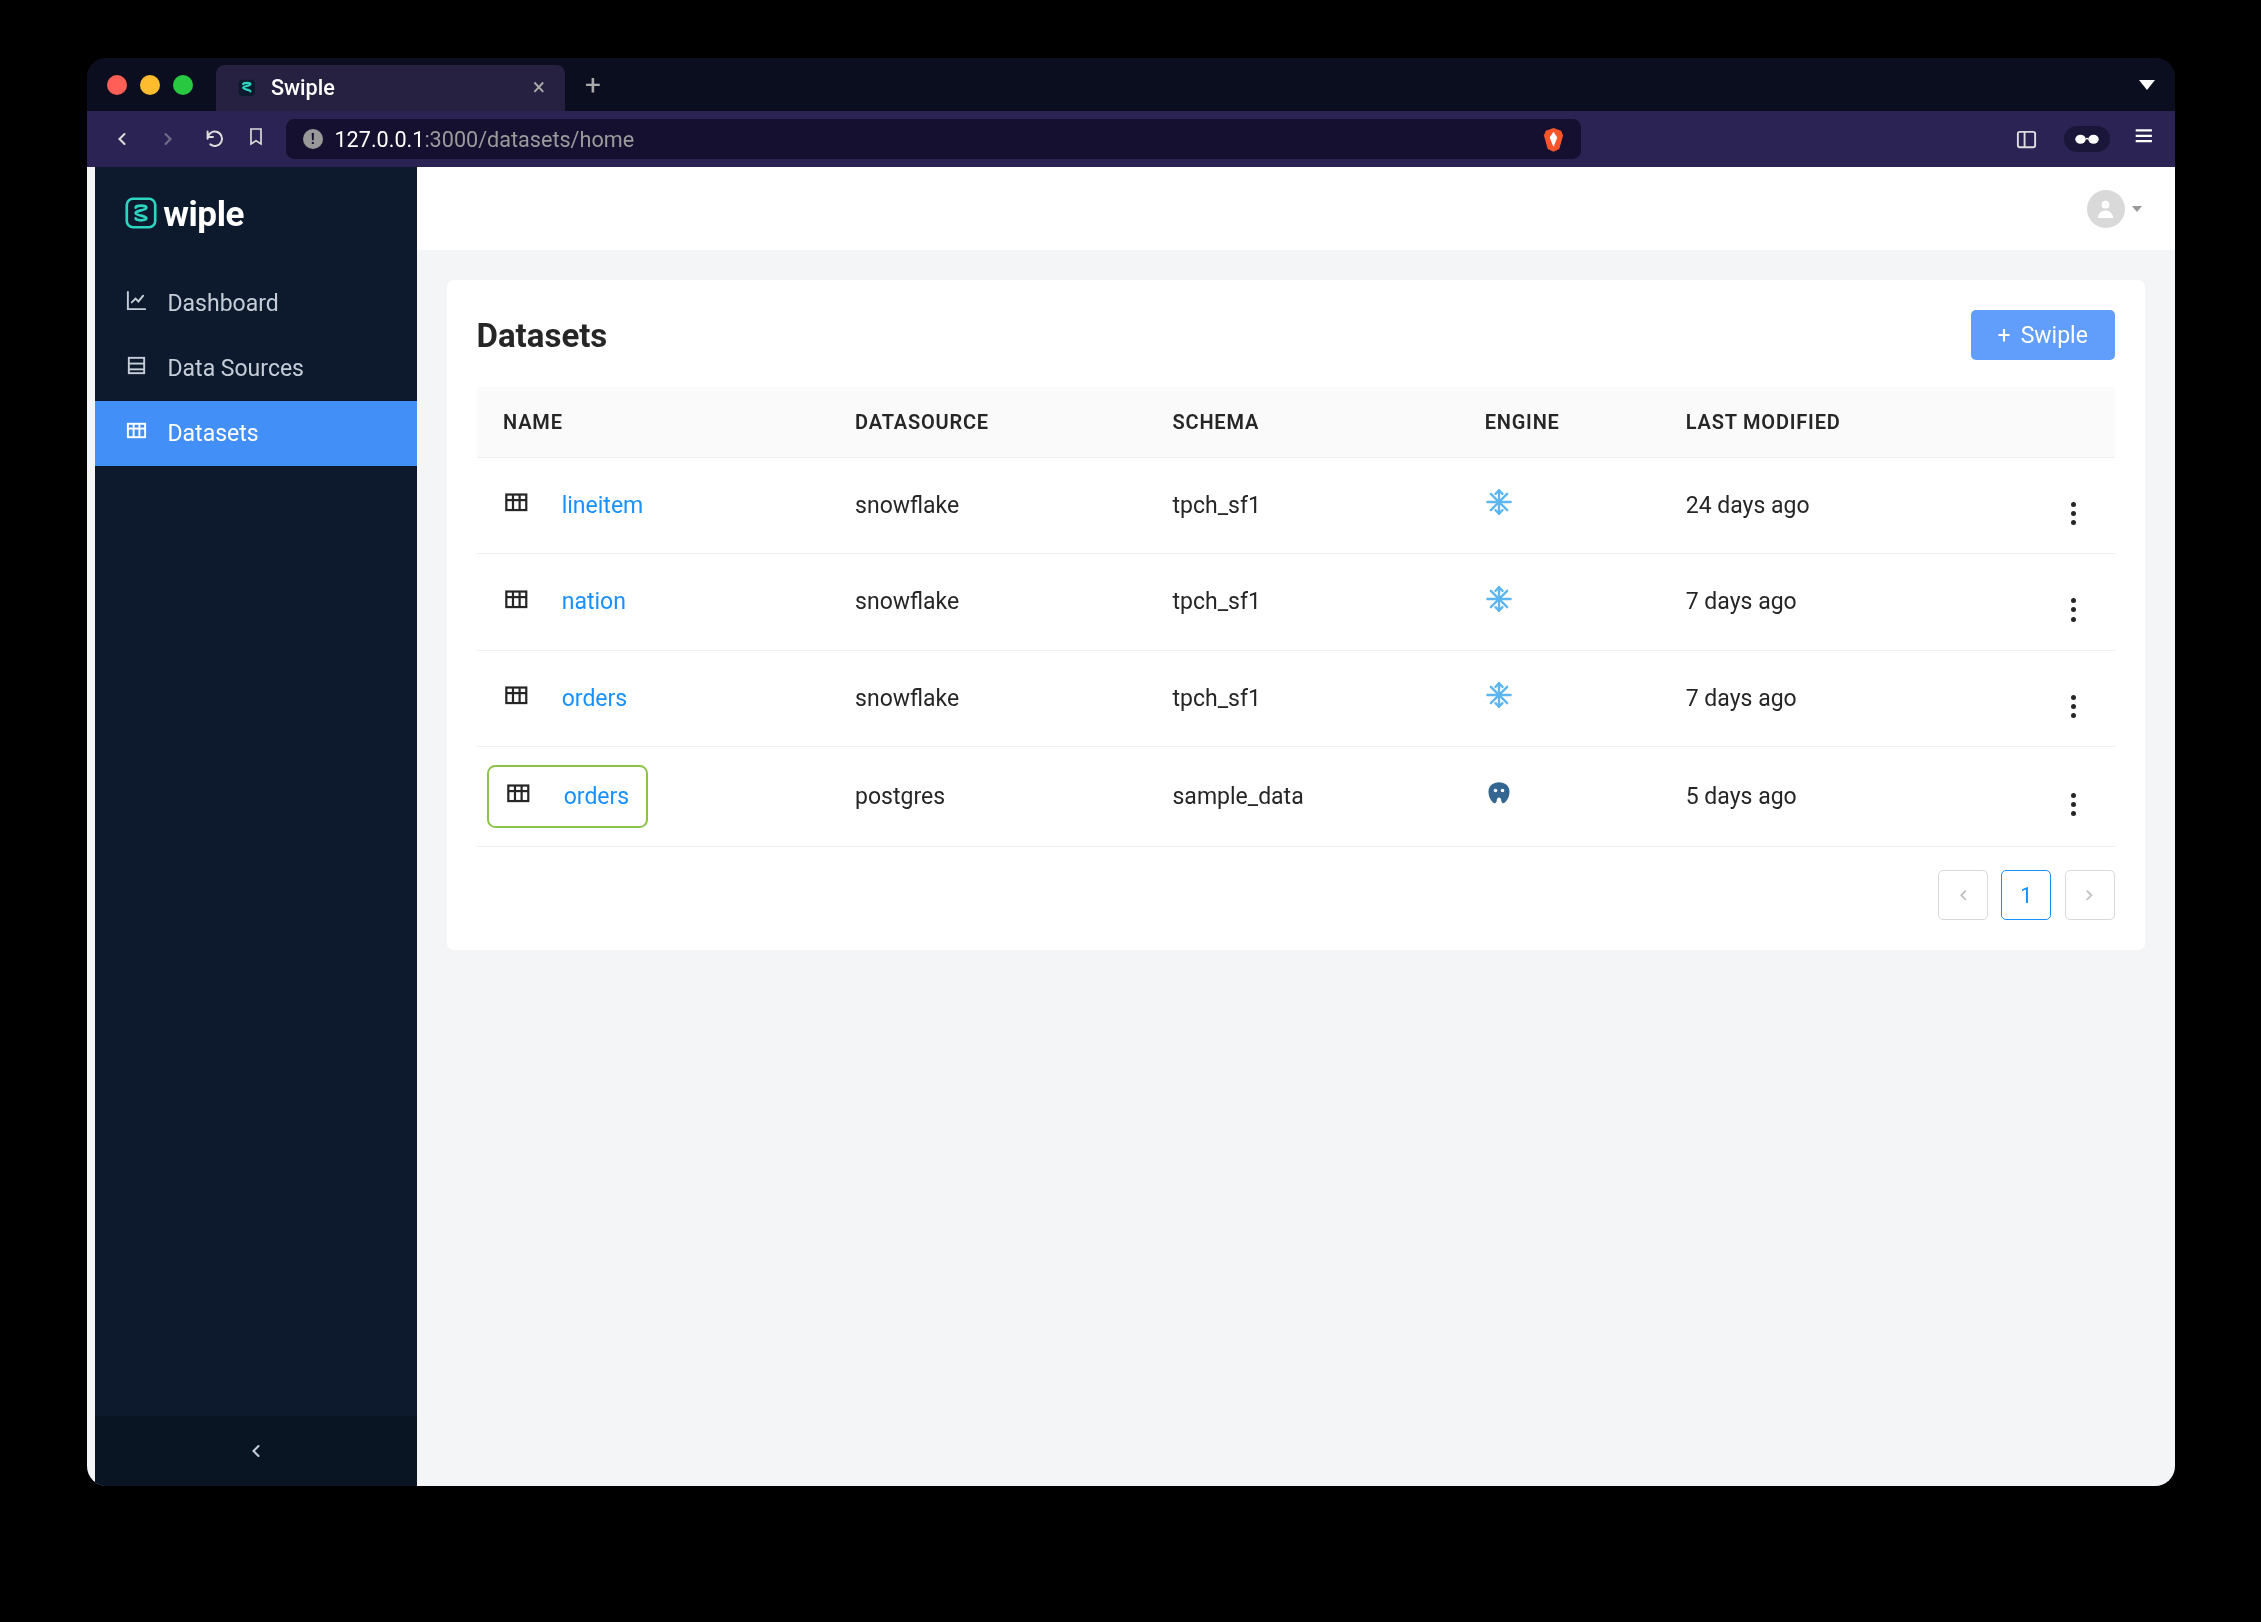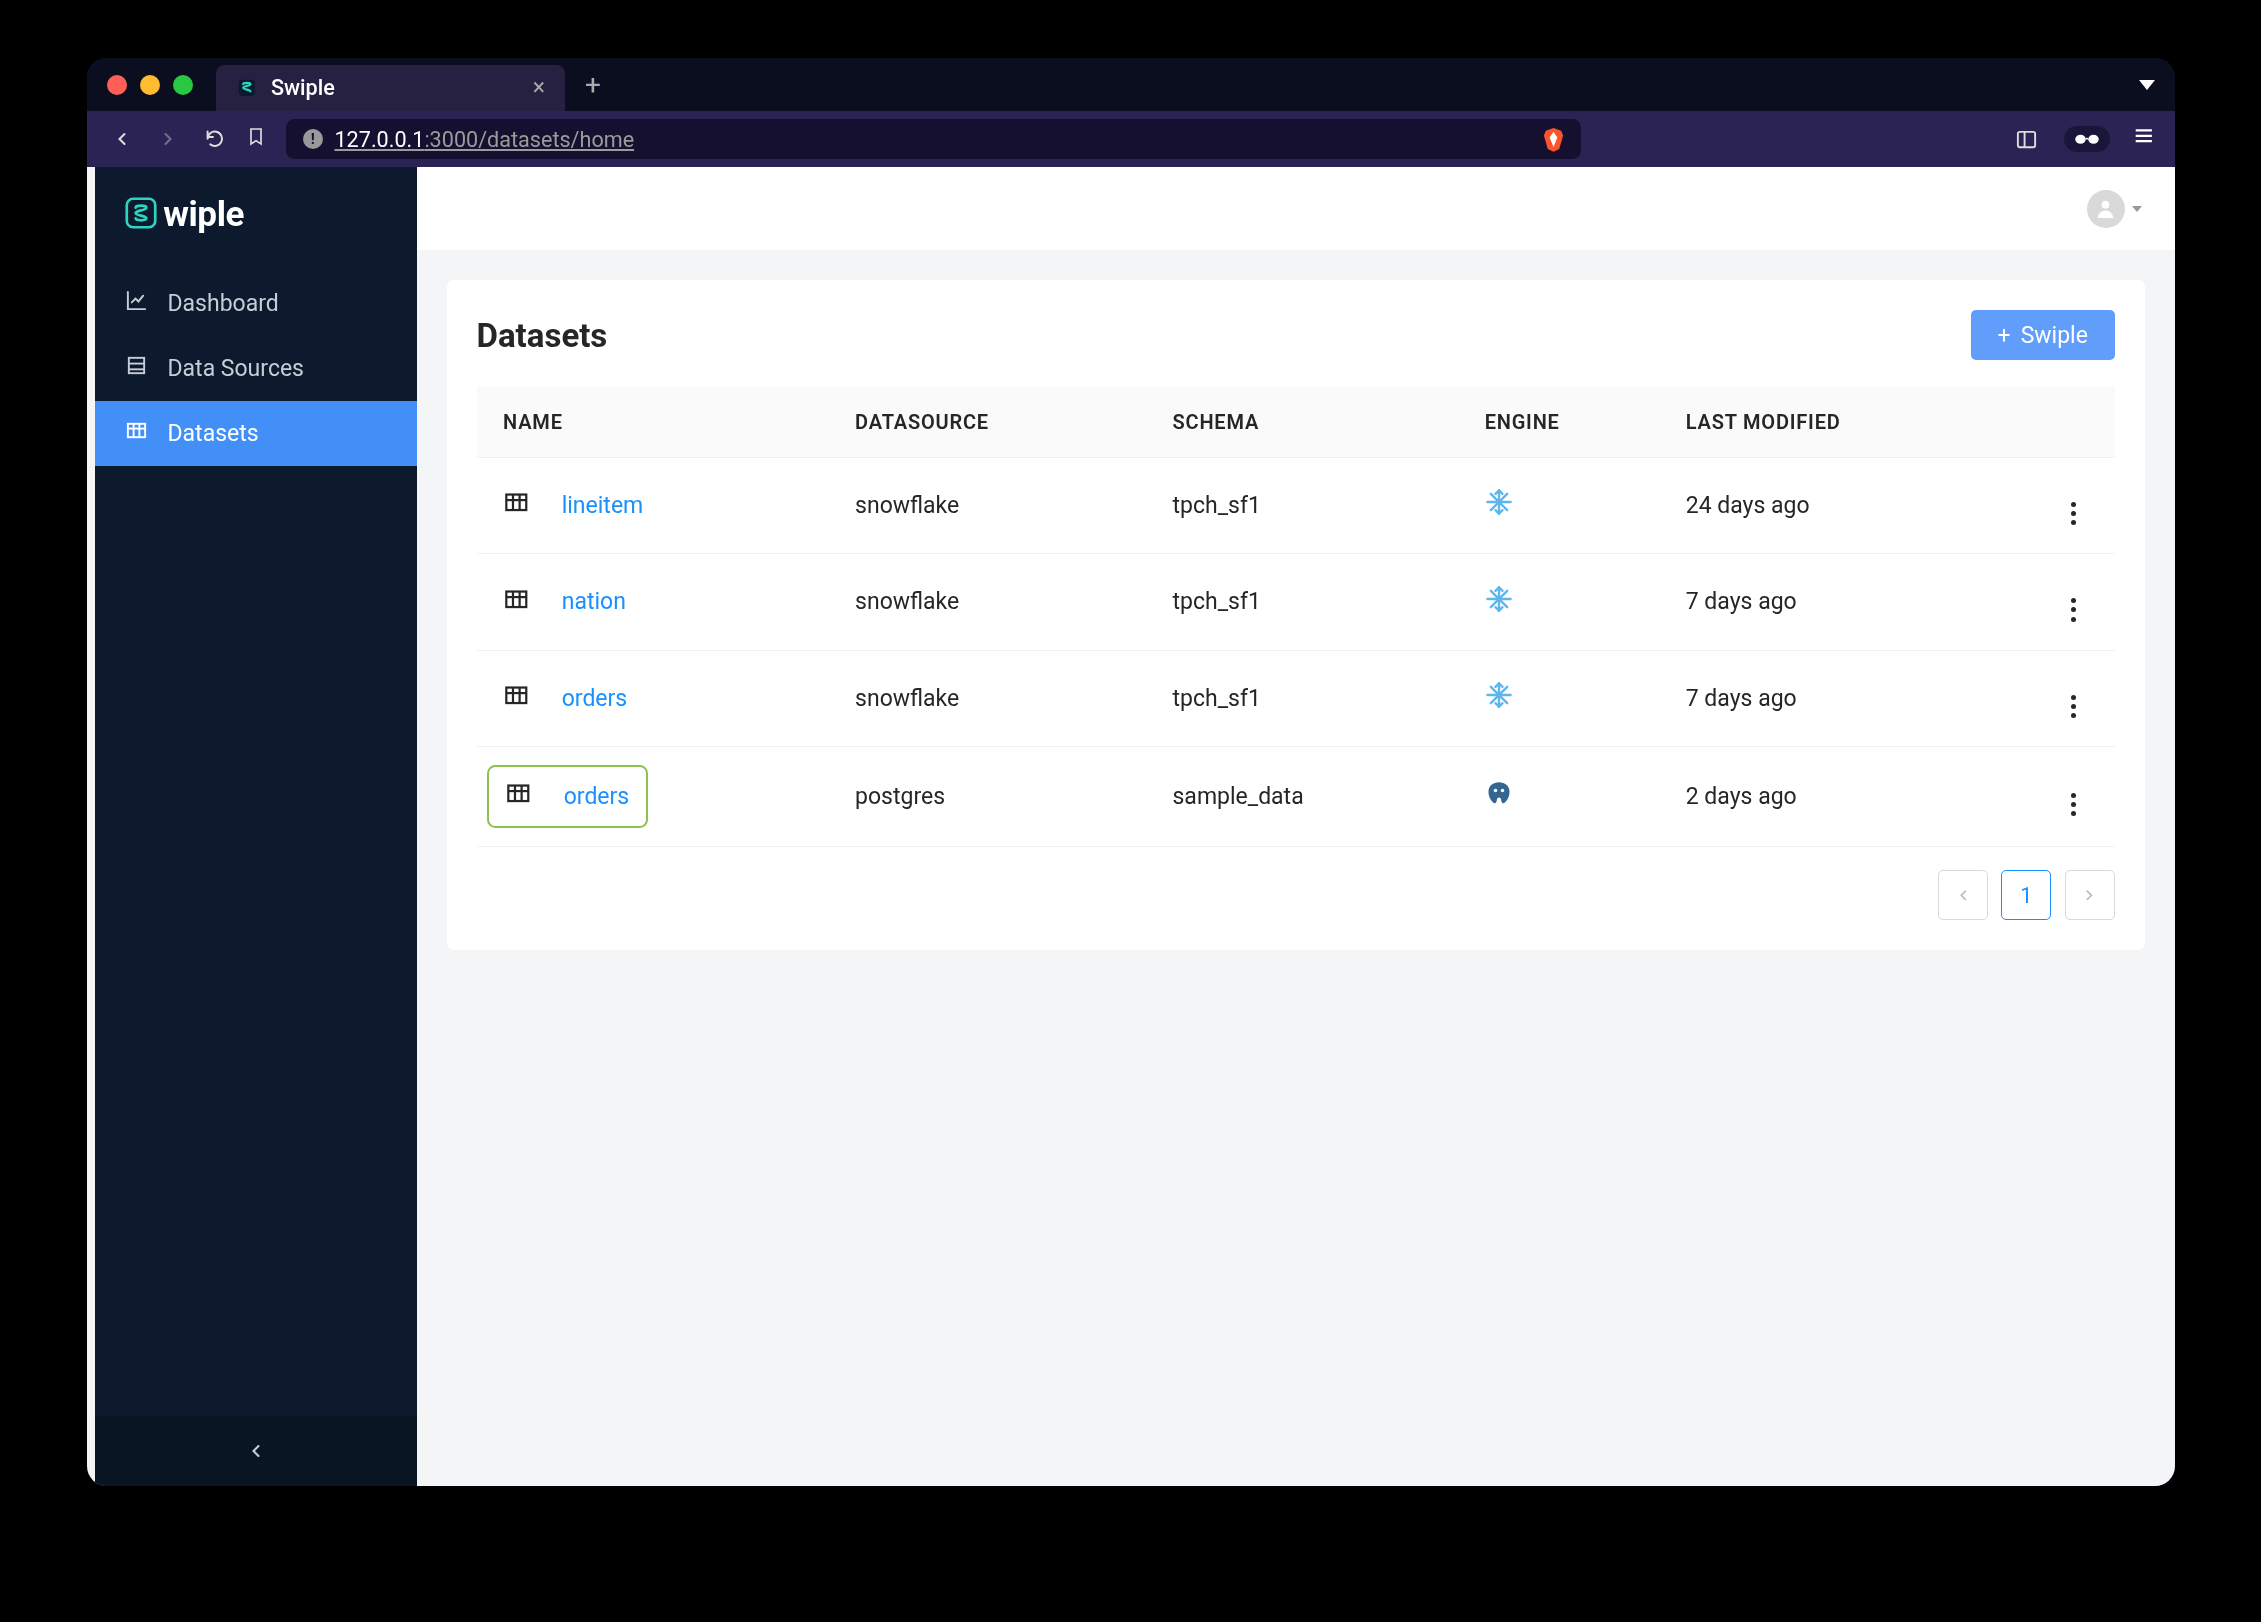--- a/index.html
+++ b/index.html
@@ -144,21 +144,20 @@
       display: flex;
       align-items: center;
       justify-content: center;
       color: #151030;
       font-size: 15px;
       font-weight: bold;
     }
     .url-text {
       color: #9b9b9b;
       font-size: 21.6px;
-      text-decoration: underline;
     }
     .url-text .host {
       color: #fff;
     }
     .brave-shield {
       margin-left: auto;
       width: 23px;
       height: 26.6px;
     }
     .toolbar-right {
@@ -697,21 +696,21 @@
         <span class="link">orders</span>
       </div>
     </td>
     <td>postgres</td>
     <td>sample_data</td>
     <td class="engine-cell"><span><svg viewBox="0 0 24 24">
                         <path d="M12 2C7 2 3 5 3 10c0 4 2 8 5 10 1 0 2-1 2-2 0-2 1-3 2-3s2 1 2 3c0 1 1 2 2 2 3-2 5-6 5-10 0-5-4-8-9-8z" fill="#336791"></path>
                         <circle cx="9" cy="9" r="1.5" fill="#fff"></circle>
                         <circle cx="15" cy="9" r="1.5" fill="#fff"></circle>
                       </svg></span></td>
-    <td>2 days ago</td>
+    <td>5 days ago</td>
     <td class="actions-cell">
       <span class="dots">
                       <span></span>
                       <span></span>
                       <span></span>
                     </span>
     </td>
   </tr>
               </tbody>
           </table>

